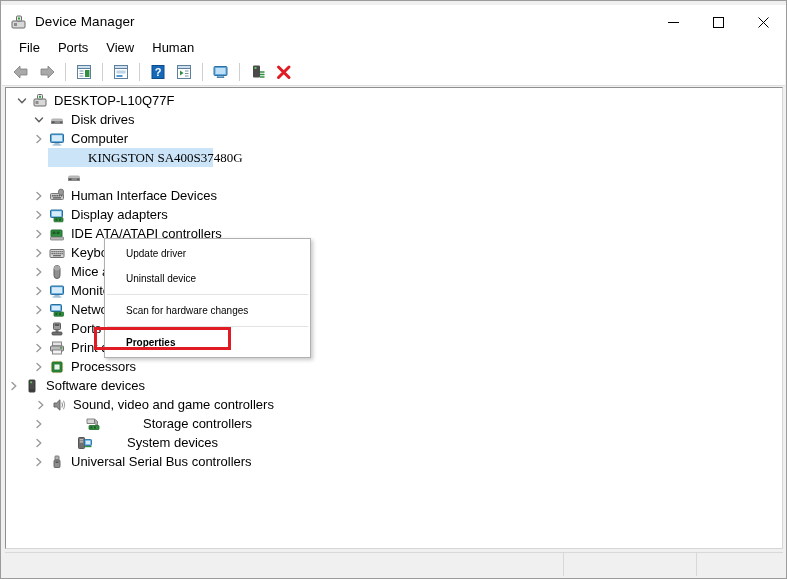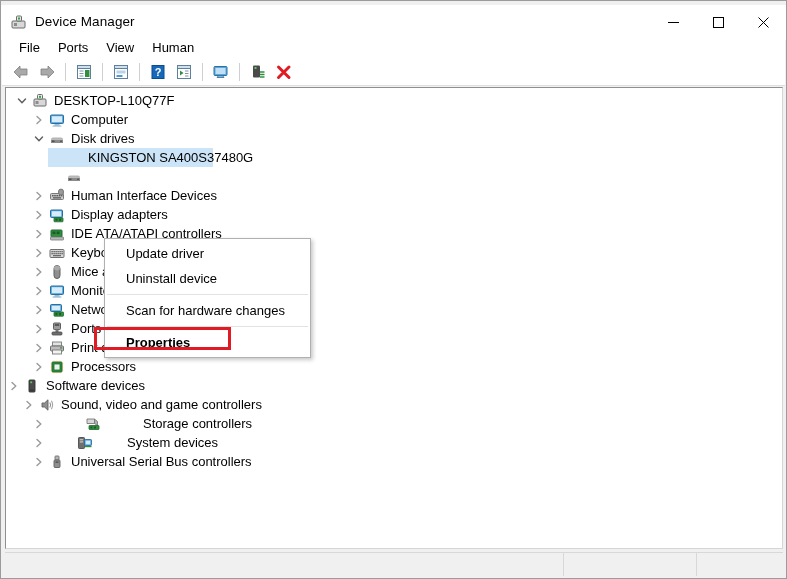--- a/index.html
+++ b/index.html
@@ -180,21 +180,21 @@
     box-shadow: 2px 2px 4px rgba(0,0,0,0.22);
     padding: 2px 0;
     box-sizing: border-box;
     z-index: 40;
   }
   .ctx-item {
     height: 25px;
     display: flex;
     align-items: center;
     padding-left: 21px;
-    font-size: 13px;
+    font-size: 10px;
     color: #000;
     white-space: nowrap;
     cursor: default;
   }
   .ctx-item.bold { font-weight: bold; }
   .ctx-sep {
     height: 1px;
     background: #e2e2e2;
     margin: 3px 2px 3px 2px;
   }
@@ -362,61 +362,61 @@
               <rect x="3.5" y="8" width="3" height="3" fill="#8c8c8c"></rect>
               <rect x="5.5" y="1.5" width="5" height="4.5" rx="1" fill="#ececec" stroke="#6b6b6b" stroke-width="1"></rect>
               <rect x="7" y="2.8" width="2" height="2" fill="#2fa63a"></rect>
             </svg>
           </span>
           <span class="row-label" style="position: relative;">DESKTOP-L10Q77F</span>
         </div>
         <div class="row" style="padding-left: 25px;">
           <span class="chev">
             <svg width="10" height="10" viewBox="0 0 10 10">
+              <path d="M1.5 3 L5 6.8 L8.5 3" fill="none" stroke="#5e5e5e" stroke-width="1.4" stroke-linecap="round" stroke-linejoin="round"></path>
+            </svg>
+          </span>
+          <span class="icon-cell">
+            <svg width="16" height="16" viewBox="0 0 16 16">
+              <path d="M2 8.5 L14 8.5 L14 12 L2 12 Z" fill="#8a8a8a"></path>
+              <path d="M2 8.5 Q2 6.5 4 6.5 L12 6.5 Q14 6.5 14 8.5 Z" fill="#b5b5b5"></path>
+              <rect x="3" y="9.5" width="2.5" height="1.5" fill="#4f4f4f"></rect>
+              <circle cx="12" cy="10.2" r="0.8" fill="#3f3f3f"></circle>
+            </svg>
+          </span>
+          <span class="row-label" style="position: relative;">Disk drives</span>
+        </div>
+        <div class="row" style="padding-left: 25px;">
+          <span class="chev">
+            <svg width="10" height="10" viewBox="0 0 10 10">
               <path d="M3 1.5 L6.8 5 L3 8.5" fill="none" stroke="#9a9a9a" stroke-width="1.4" stroke-linecap="round" stroke-linejoin="round"></path>
             </svg>
           </span>
           <span class="icon-cell">
             <svg width="16" height="16" viewBox="0 0 16 16">
               <rect x="1.5" y="3" width="13" height="8.5" rx="1" fill="#4aa3dd" stroke="#2b6e9c" stroke-width="1"></rect>
               <rect x="2.8" y="4.2" width="10.4" height="6" fill="#d6ecfa"></rect>
               <rect x="5.5" y="12" width="5" height="1.6" fill="#9bbdd4"></rect>
               <rect x="3.5" y="13.4" width="9" height="1.2" rx="0.6" fill="#7fa8c4"></rect>
             </svg>
           </span>
           <span class="row-label" style="position: relative;">Computer</span>
         </div>
-        <div class="row" style="padding-left: 25px;">
-          <span class="chev">
-            <svg width="10" height="10" viewBox="0 0 10 10">
-              <path d="M1.5 3 L5 6.8 L8.5 3" fill="none" stroke="#5e5e5e" stroke-width="1.4" stroke-linecap="round" stroke-linejoin="round"></path>
-            </svg>
-          </span>
+        <div class="row selected" style="padding-left: 42px;">
+          <div class="sel-bg" style="left: 42px; width: 165px;"></div>
+          <span class="chev"></span>
           <span class="icon-cell">
             <svg width="16" height="16" viewBox="0 0 16 16">
               <path d="M2 8.5 L14 8.5 L14 12 L2 12 Z" fill="#8a8a8a"></path>
               <path d="M2 8.5 Q2 6.5 4 6.5 L12 6.5 Q14 6.5 14 8.5 Z" fill="#b5b5b5"></path>
               <rect x="3" y="9.5" width="2.5" height="1.5" fill="#4f4f4f"></rect>
               <circle cx="12" cy="10.2" r="0.8" fill="#3f3f3f"></circle>
             </svg>
           </span>
-          <span class="row-label" style="position: relative;">Disk drives</span>
-        </div>
-        <div class="row selected" style="padding-left: 42px;">
-          <div class="sel-bg" style="left: 42px; width: 165px;"></div>
-          <span class="chev"></span>
-          <span class="icon-cell">
-            <svg width="16" height="16" viewBox="0 0 16 16">
-              <path d="M2 8.5 L14 8.5 L14 12 L2 12 Z" fill="#8a8a8a"></path>
-              <path d="M2 8.5 Q2 6.5 4 6.5 L12 6.5 Q14 6.5 14 8.5 Z" fill="#b5b5b5"></path>
-              <rect x="3" y="9.5" width="2.5" height="1.5" fill="#4f4f4f"></rect>
-              <circle cx="12" cy="10.2" r="0.8" fill="#3f3f3f"></circle>
-            </svg>
-          </span>
-          <span class="row-label" style="position: relative;">KINGSTON SA400S37480G</span>
+          <span class="row-label" style="position: relative; font-family: Liberation Serif, serif;">KINGSTON SA400S37480G</span>
         </div>
         <div class="row" style="padding-left: 42px;">
           <span class="chev"></span>
           <span class="icon-cell">
             <svg width="16" height="16" viewBox="0 0 16 16">
               <path d="M2 8.5 L14 8.5 L14 12 L2 12 Z" fill="#8a8a8a"></path>
               <path d="M2 8.5 Q2 6.5 4 6.5 L12 6.5 Q14 6.5 14 8.5 Z" fill="#b5b5b5"></path>
               <rect x="3" y="9.5" width="2.5" height="1.5" fill="#4f4f4f"></rect>
               <circle cx="12" cy="10.2" r="0.8" fill="#3f3f3f"></circle>
             </svg>
@@ -620,21 +620,21 @@
           </span>
           <span class="icon-cell">
             <svg width="16" height="16" viewBox="0 0 16 16">
               <rect x="5" y="2" width="6" height="12" rx="0.8" fill="#4a4a4a" stroke="#2f2f2f" stroke-width="0.9"></rect>
               <rect x="6.3" y="3.4" width="1.8" height="1.8" fill="#5fc85f"></rect>
               <rect x="6" y="11.5" width="4" height="1" fill="#2f2f2f"></rect>
             </svg>
           </span>
           <span class="row-label" style="position: relative;">Software devices</span>
         </div>
-        <div class="row" style="padding-left: 15px; text-align: center;">
+        <div class="row" style="padding-left: 27px; text-align: center;">
           <span class="chev">
             <svg width="10" height="10" viewBox="0 0 10 10">
               <path d="M3 1.5 L6.8 5 L3 8.5" fill="none" stroke="#9a9a9a" stroke-width="1.4" stroke-linecap="round" stroke-linejoin="round"></path>
             </svg>
           </span>
           <span class="icon-cell">
             <svg width="16" height="16" viewBox="0 0 16 16">
               <path d="M3 6 L5.5 6 L9 2.8 L9 13.2 L5.5 10 L3 10 Z" fill="#8f8f8f" stroke="#5f5f5f" stroke-width="0.9" stroke-linejoin="round"></path>
               <path d="M10.8 5.5 Q12.4 8 10.8 10.5" stroke="#8f8f8f" stroke-width="1.1" fill="none"></path>
               <path d="M12.4 3.8 Q14.8 8 12.4 12.2" stroke="#a5a5a5" stroke-width="1.1" fill="none"></path>

